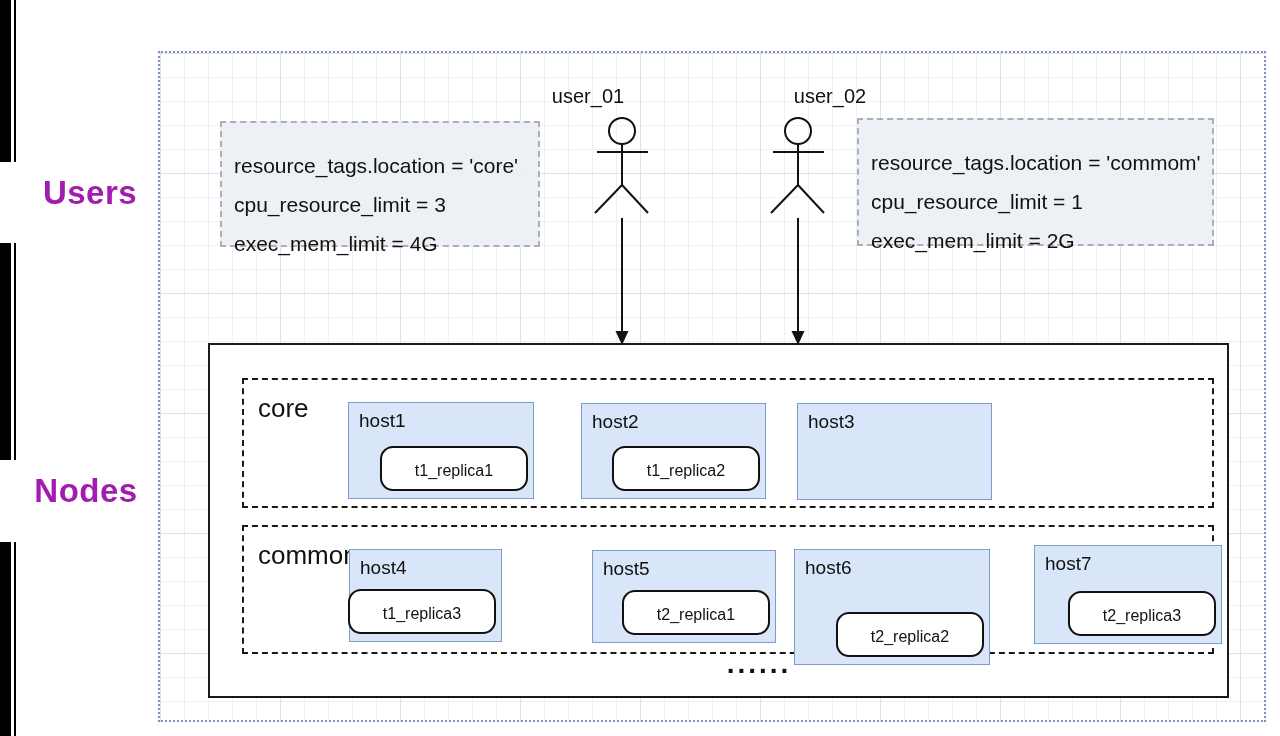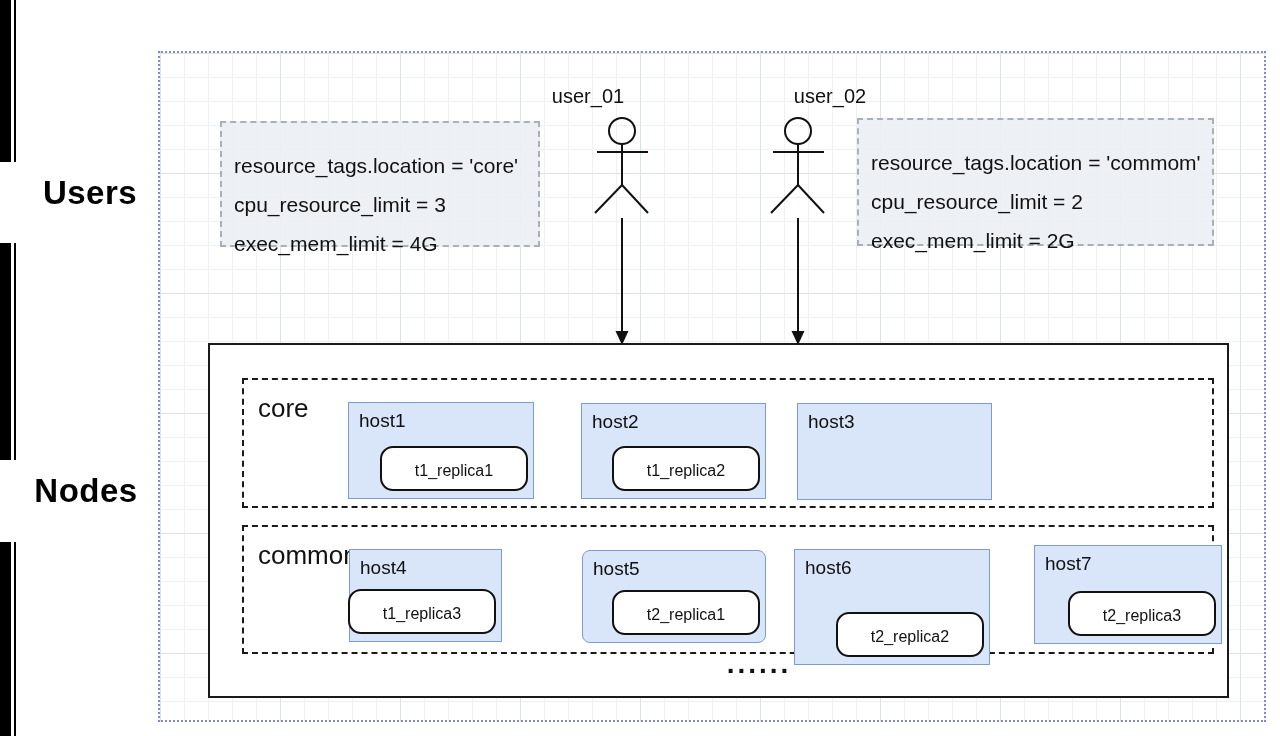--- a/index.html
+++ b/index.html
@@ -11,21 +11,21 @@
   }
   
   .edge-bar{position:absolute;left:0;width:11px;background:#000;}
   .edge-line{position:absolute;left:14px;width:2px;background:#000;}
   .bar-seg1{top:0;height:162px;}
   .bar-seg2{top:243px;height:217px;}
   .bar-seg3{top:542px;height:194px;}
   
   .side-label{
     position:absolute;width:150px;text-align:center;
-    font-size:33px;font-weight:700;letter-spacing:0.5px;color:#000000;
+    font-size:33px;font-weight:700;letter-spacing:0.5px;color:#a21caf;
   }
   .users-label{left:15px;top:174px;}
   .nodes-label{left:11px;top:472px;}
   
   .canvas{
     position:absolute;left:158px;top:51px;width:1104px;height:667px;
     border:2px dotted #7b8ec8;
     background-color:#fff;
     background-image:
       linear-gradient(to right,#dde2e8 1px,transparent 1px),
@@ -78,21 +78,21 @@
     position:absolute;right:5px;bottom:7px;width:148px;height:45px;
     background:#fff;border:2.5px solid #111;border-radius:13px;
     font-size:16px;color:#111;text-align:center;line-height:45px;
     box-sizing:border-box;
   }
   
   .host1{left:104px;top:22px;width:186px;height:97px;}
   .host2{left:337px;top:23px;width:185px;height:96px;padding-left:6px;}
   .host3{left:553px;top:23px;width:195px;height:97px;}
   .host4{left:105px;top:22px;width:153px;height:93px;}
-  .host5{left:338px;top:23px;width:184px;height:93px;border-radius:8px;}
+  .host5{left:348px;top:23px;width:184px;height:93px;}
   .host6{left:550px;top:22px;width:196px;height:116px;}
   .host7{left:790px;top:18px;width:188px;height:99px;}
   .ellipsis{
     position:absolute;left:479px;top:303px;width:140px;text-align:center;
     font-size:28px;font-weight:700;letter-spacing:3px;color:#111;
   }
   
   .overlay{
     position:absolute;left:0;top:0;width:1280px;height:736px;
     pointer-events:none;
@@ -116,21 +116,21 @@
   <div class="canvas"></div>
 
   <div class="param-box param-box-left">
     <div class="param-line">resource_tags.location = 'core'</div>
     <div class="param-line">cpu_resource_limit = 3</div>
     <div class="param-line">exec_mem_limit = 4G</div>
   </div>
 
   <div class="param-box param-box-right">
     <div class="param-line">resource_tags.location = 'commom'</div>
-    <div class="param-line">cpu_resource_limit = 2</div>
+    <div class="param-line">cpu_resource_limit = 1</div>
     <div class="param-line">exec_mem_limit = 2G</div>
   </div>
 
   <div class="user-label user-label-1">user_01</div>
   <div class="user-label user-label-2">user_02</div>
 
   <div class="nodes-box">
 
     <div class="group group-core">
       <div class="group-label">core</div>

